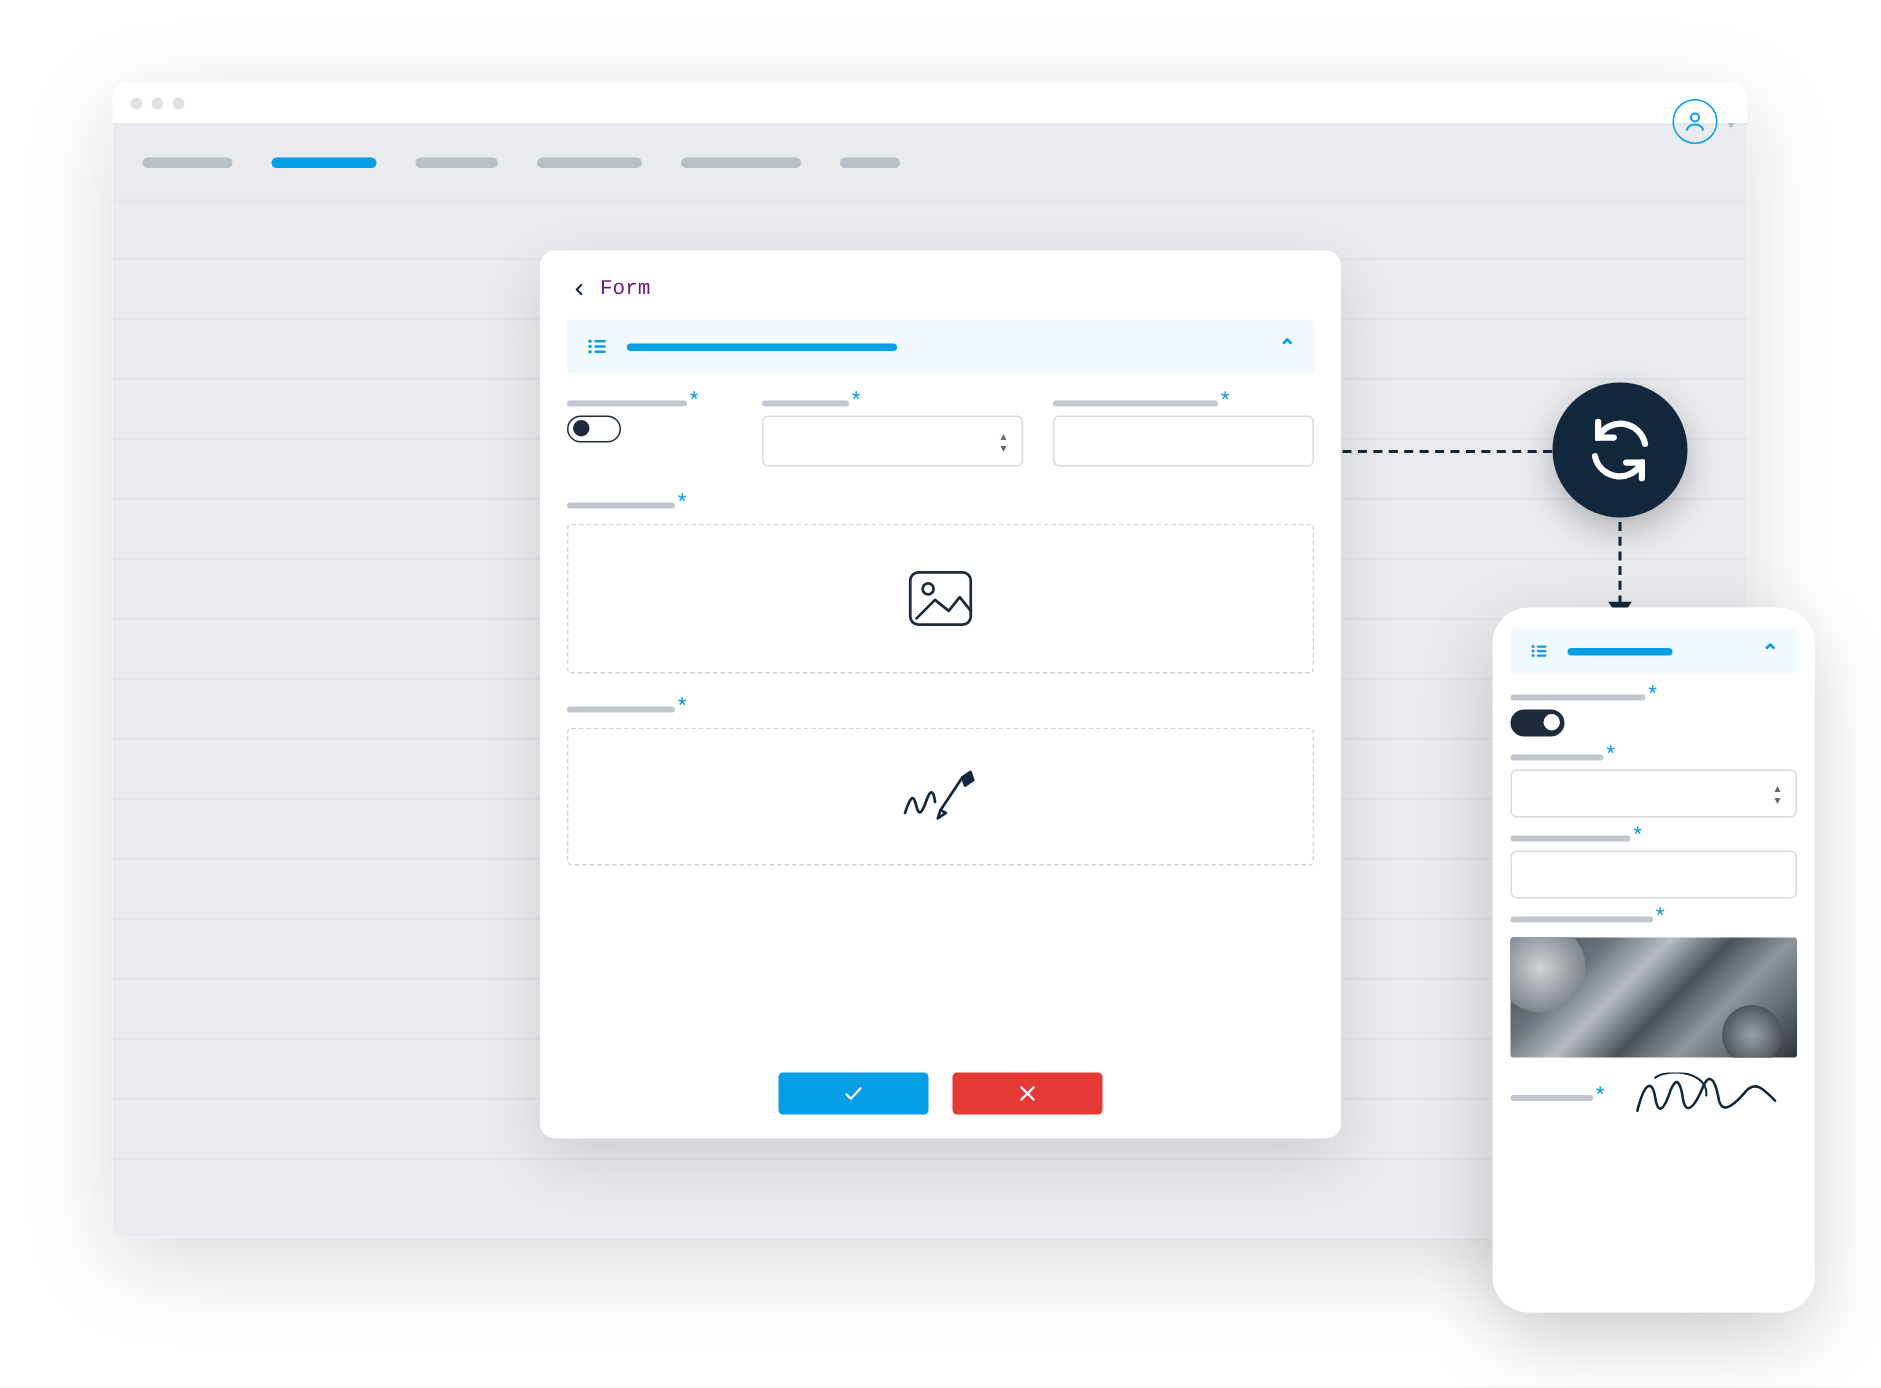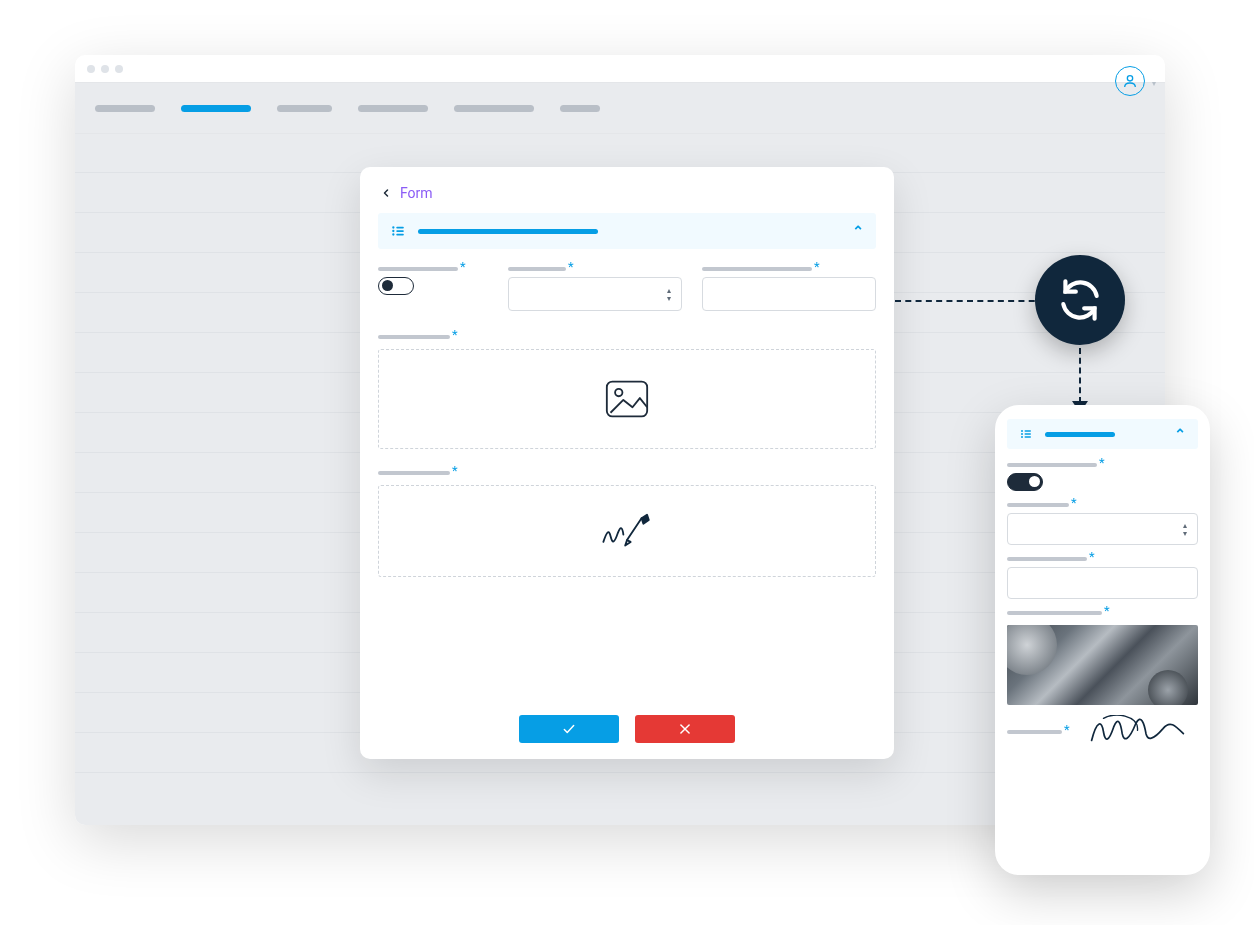--- a/index.html
+++ b/index.html
@@ -91,22 +91,23 @@
     box-shadow: 0 14px 40px rgba(0,0,0,0.12);
     padding: 18px 18px 16px;
     display: flex;
     flex-direction: column;
   }
   .form-titlebar {
     display: flex;
     align-items: center;
     gap: 8px;
     font-size: 14px;
-    color: #8b5cf6;
+    color: #701a75;
     padding: 0 2px 12px;
+    font-family: Liberation Mono, monospace;
   }
   .back-chevron svg { display:block; }
   .section-header {
     background: #f1faff;
     height: 36px;
     border-radius: 3px;
     display: flex;
     align-items: center;
     padding: 0 12px;
     gap: 12px;

